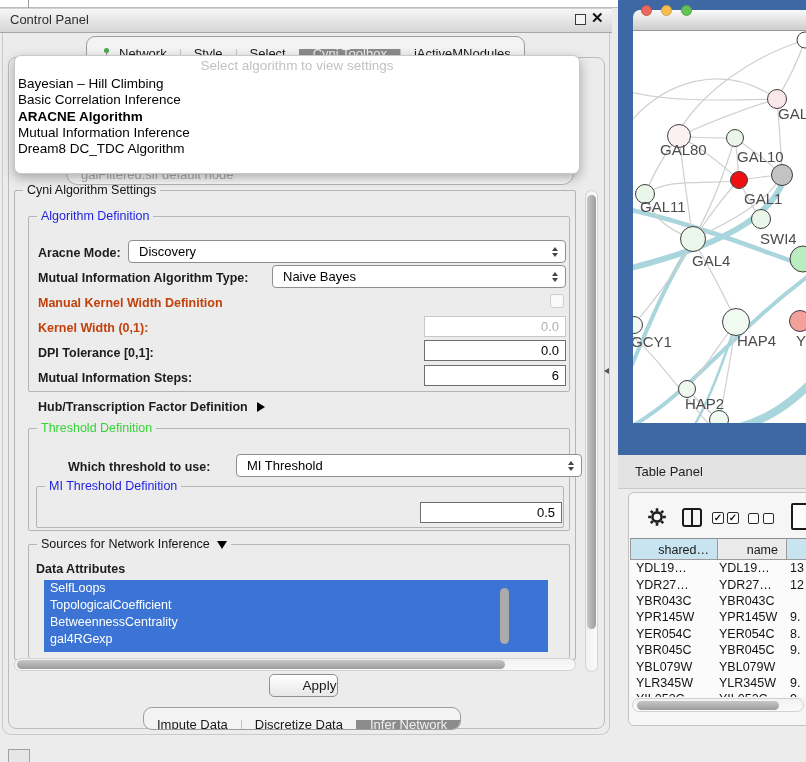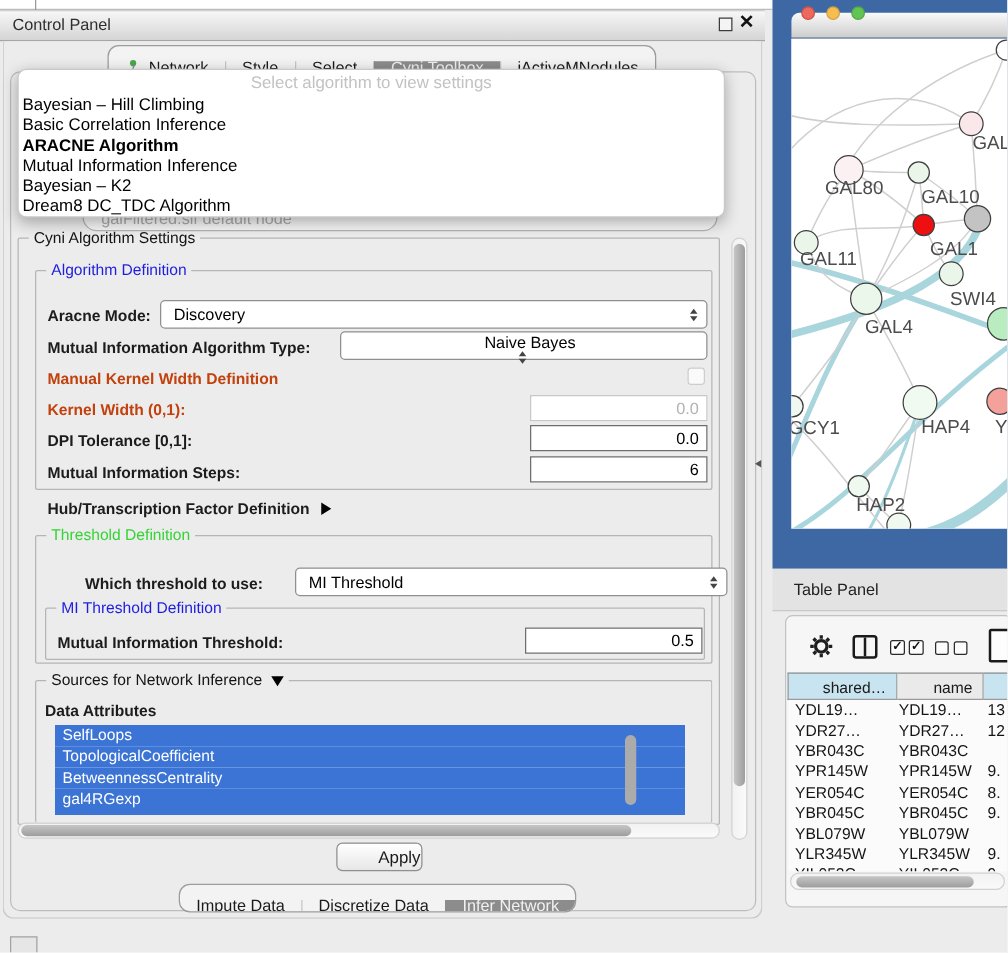--- a/index.html
+++ b/index.html
@@ -137,21 +137,20 @@
 
   <div class="abs bgcombo">galFiltered.sif default node</div>
 
   <div class="abs popup">
     <div class="popup-ph">Select algorithm to view settings</div>
     <div>
         <div class="popup-item">Bayesian – Hill Climbing</div>
         <div class="popup-item">Basic Correlation Inference</div>
         <div class="popup-item b">ARACNE Algorithm</div>
         <div class="popup-item">Mutual Information Inference</div>
-        <div class="popup-item">Bayesian – K2</div>
         <div class="popup-item">Dream8 DC_TDC Algorithm</div>
       </div>
   </div>
 
   <div class="abs fs" style="left:14px;top:190px;width:562px;height:470px;">
     <span class="legend">Cyni Algorithm Settings</span>
   </div>
 
   <div class="abs fs" style="left:28px;top:216px;width:542px;height:176px;">
     <span class="legend blue">Algorithm Definition</span>
@@ -160,21 +159,21 @@
   <div class="abs lbl" style="left:38px;top:246px;">Aracne Mode:</div>
   <div class="abs combo" style="left:128px;top:240px;width:438px;height:23px;">
     <span class="txt">Discovery</span>
     <span class="stepper">
         <span class="tri-u"></span>
         <span class="tri-d"></span>
       </span>
   </div>
 
   <div class="abs lbl" style="left:38px;top:271px;">Mutual Information Algorithm Type:</div>
-  <div class="abs combo" style="left:272px;top:265px;width:294px;height:23px;flex-direction:column;">
+  <div class="abs combo" style="left:272px;top:265px;width:294px;height:23px;">
     <span class="txt">Naive Bayes</span>
     <span class="stepper">
         <span class="tri-u"></span>
         <span class="tri-d"></span>
       </span>
   </div>
 
   <div class="abs lbl dis" style="left:38px;top:296px;">Manual Kernel Width Definition</div>
   <div class="abs chk-dis" style="left:550px;top:294px;"></div>
 
@@ -198,21 +197,20 @@
   <div class="abs combo" style="left:236px;top:454px;width:346px;height:23px;">
     <span class="txt">MI Threshold</span>
     <span class="stepper">
         <span class="tri-u"></span>
         <span class="tri-d"></span>
       </span>
   </div>
   <div class="abs fs" style="left:36px;top:486px;width:528px;height:42px;">
     <span class="legend blue">MI Threshold Definition</span>
   </div>
-  <div class="abs lbl" style="left:46px;top:507px;">Mutual Information Threshold:</div>
   <div class="abs field" style="left:420px;top:502px;width:142px;height:21px;">0.5</div>
 
   <div class="abs fs fs-nb" style="left:28px;top:544px;width:542px;height:114px;">
     <span class="legend"><span>Sources for Network Inference</span><span class="arrow-dn"></span></span>
   </div>
   <div class="abs lbl" style="left:36px;top:562px;">Data Attributes</div>
   <div class="abs srclist" style="left:44px;top:580px;width:504px;height:72px;">
       <div class="src-item">SelfLoops</div>
       <div class="src-item">TopologicalCoefficient</div>
       <div class="src-item">BetweennessCentrality</div>

